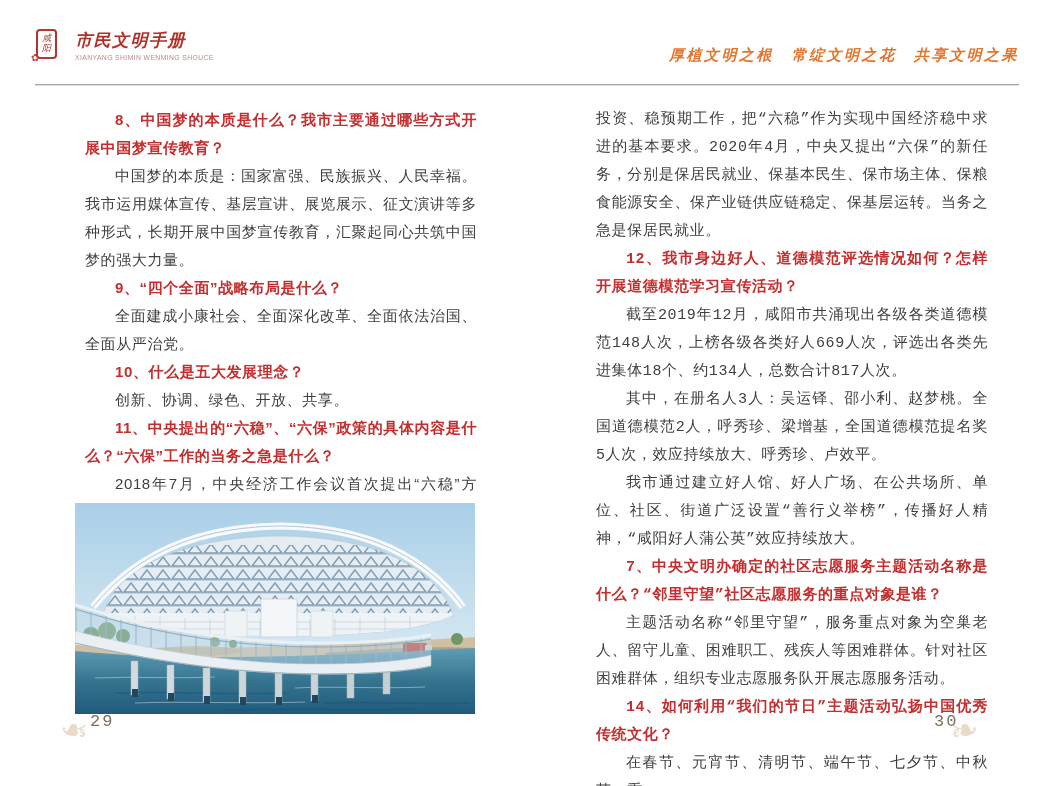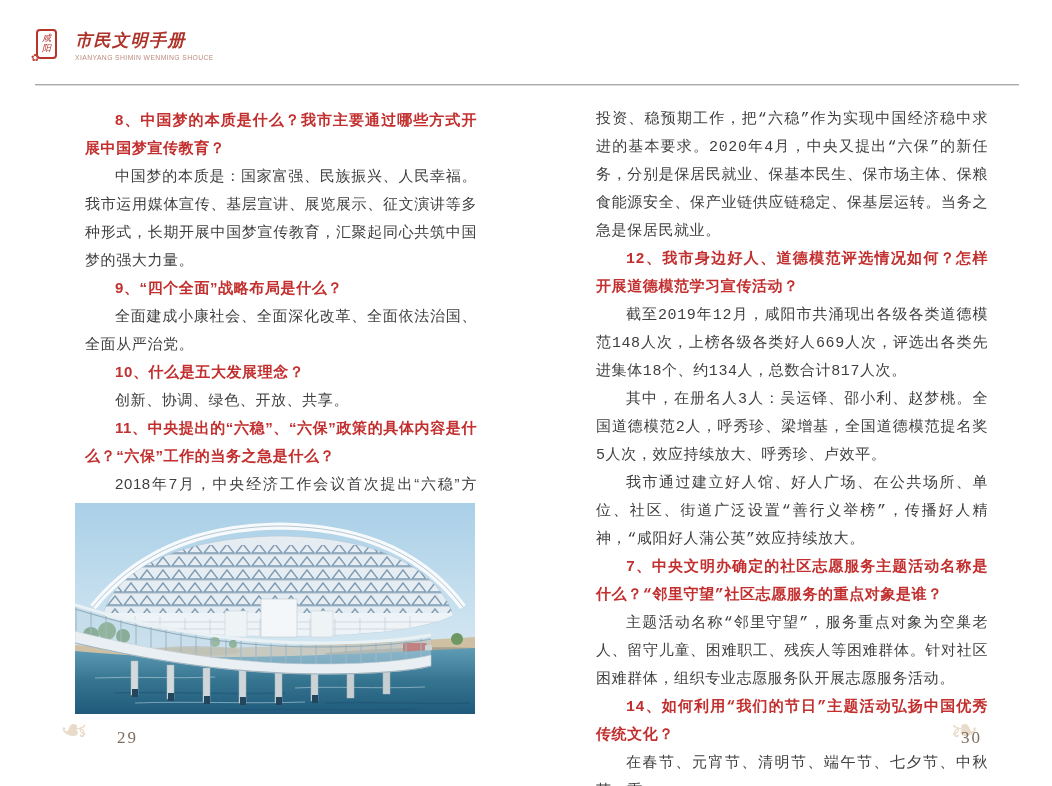--- a/index.html
+++ b/index.html
@@ -32,22 +32,22 @@
   .col p.heading { color:#c22f2e; font-weight:bold; }
 
   
   .photo { position:absolute; left:75px; top:503px; width:400px; height:211px; overflow:hidden; }
   .photo svg { display:block; }
 
   
   .pagenum { position:absolute; top:712px; width:120px; height:40px; }
   .pagenum-left  { left:58px; }
   .pagenum-right { left:880px; }
-  .pagenum .num { position:absolute; top:16px; font-family:Liberation Serif, serif;
-                  font-size:17px; color:#7d6e5f; letter-spacing:2px; z-index:2;margin-left:27px; }
+  .pagenum .num { position:absolute; top:0; font-family:Liberation Mono, monospace;
+                  font-size:17px; color:#7d6e5f; letter-spacing:2px; z-index:2; }
   .pagenum-left .num  { left:32px; }
   .pagenum-right .num { left:54px; }
   .pagenum .flourish { position:absolute; top:-2px; font-size:34px; color:#e8dbc9; z-index:1; }
   .pagenum-left .flourish  { left:2px;  transform:scaleX(-1) rotate(-10deg); }
   .pagenum-right .flourish { left:70px; transform:rotate(-10deg); }
 </style>
 </head>
 <body>
 
 <div class="spread">
@@ -56,20 +56,21 @@
     <span class="seal">
       <i>咸</i>
       <i>阳</i>
       <span class="petal">✿</span>
     </span>
     <span class="logo-text">
       <div class="logo-title">市民文明手册</div>
       <div class="logo-subtitle">XIANYANG SHIMIN WENMING SHOUCE</div>
     </span>
   </div>
+  <div class="slogan">厚植文明之根　常绽文明之花　共享文明之果</div>
   <div class="rule"></div>
 
   <section class="col col-left" id="left-col">
       <p class="heading">8、中国梦的本质是什么？我市主要通过哪些方式开展中国梦宣传教育？</p>
       <p class="paragraph">中国梦的本质是：国家富强、民族振兴、人民幸福。我市运用媒体宣传、基层宣讲、展览展示、征文演讲等多种形式，长期开展中国梦宣传教育，汇聚起同心共筑中国梦的强大力量。</p>
       <p class="heading">9、“四个全面”战略布局是什么？</p>
       <p class="paragraph">全面建成小康社会、全面深化改革、全面依法治国、全面从严治党。</p>
       <p class="heading">10、什么是五大发展理念？</p>
       <p class="paragraph">创新、协调、绿色、开放、共享。</p>
       <p class="heading">11、中央提出的“六稳”、“六保”政策的具体内容是什么？“六保”工作的当务之急是什么？</p>

